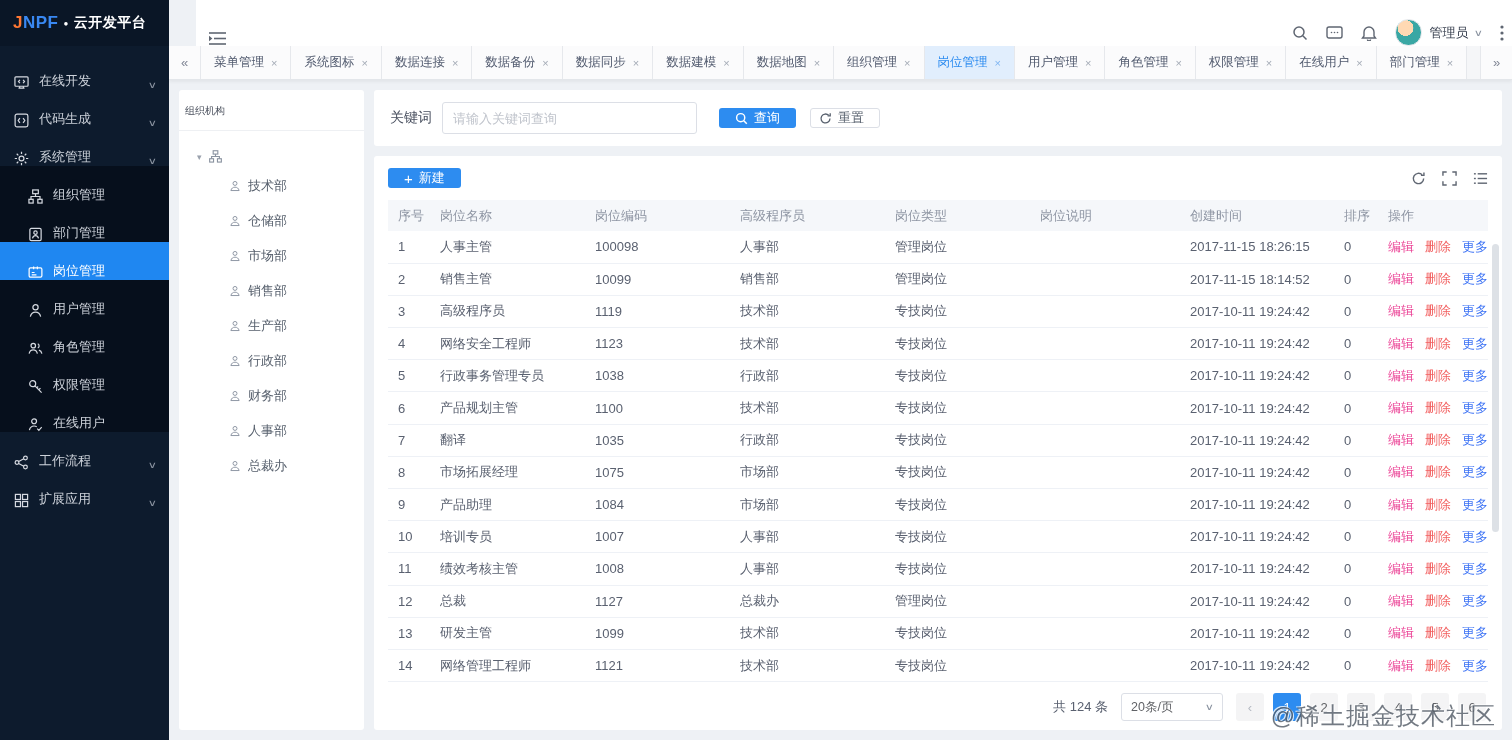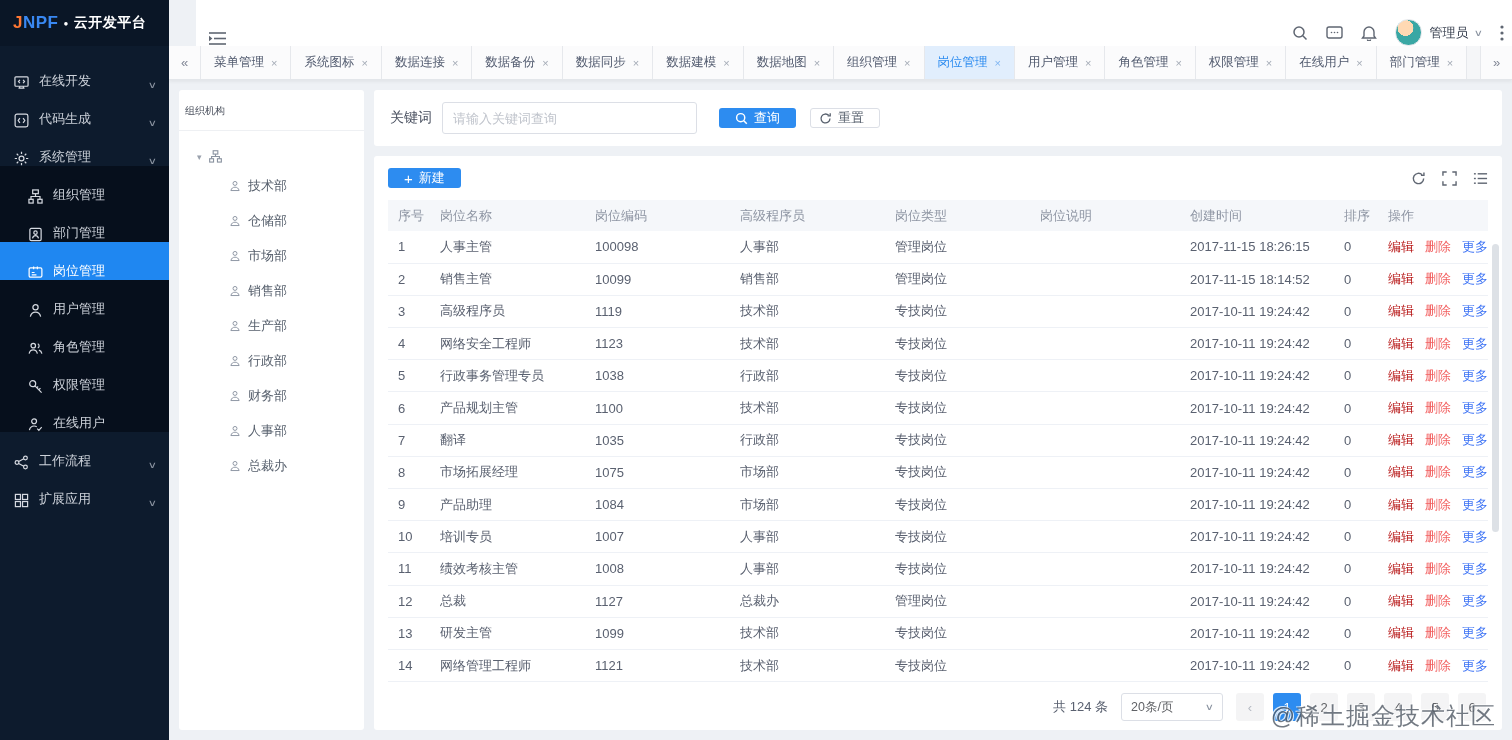--- a/index.html
+++ b/index.html
@@ -86,21 +86,21 @@
   .table-card { background:#ffffff; border-radius:3px; flex:1; min-height:0;
                 padding:12px 14px 6px; display:flex; flex-direction:column; position:relative; }
   .card-toolbar { display:flex; align-items:center; margin-bottom:12px; flex-shrink:0; }
   .toolbar-icons { margin-left:auto; display:flex; gap:16px; color:#5f6672; }
 
   table { width:100%; border-collapse:collapse; table-layout:fixed; }
   thead th { background:#f5f7fa; color:#8e95a3; font-weight:normal; font-size:13px;
              text-align:left; height:31px; padding:0 10px; white-space:nowrap; }
   tbody td { font-size:13px; color:#5a6170; height:32.2px; padding:0 10px;
              border-bottom:1px solid #eef1f6; white-space:nowrap; overflow:hidden; }
-  .link { color:#b91c1c; margin-right:11px; cursor:pointer; }
+  .link { color:#ec4899; margin-right:11px; cursor:pointer; }
   .link.danger { color:#f25e5e; }
   .more-wrap { color:#3d73f5; cursor:pointer; white-space:nowrap; }
 
   .pagination { display:flex; align-items:center; justify-content:flex-end; gap:9px;
                 padding:11px 2px 6px; font-size:13px; color:#5a6170; flex-shrink:0; }
   .page-size { width:102px; height:28px; border:1px solid #dcdfe6; border-radius:3px;
                display:flex; align-items:center; justify-content:space-between;
                padding:0 9px; color:#606266; font-size:12.5px; cursor:pointer; margin:0 4px; }
   .pg-btn { min-width:28px; height:28px; background:#f4f4f5; border-radius:3px;
             display:flex; align-items:center; justify-content:center; font-size:13px;

